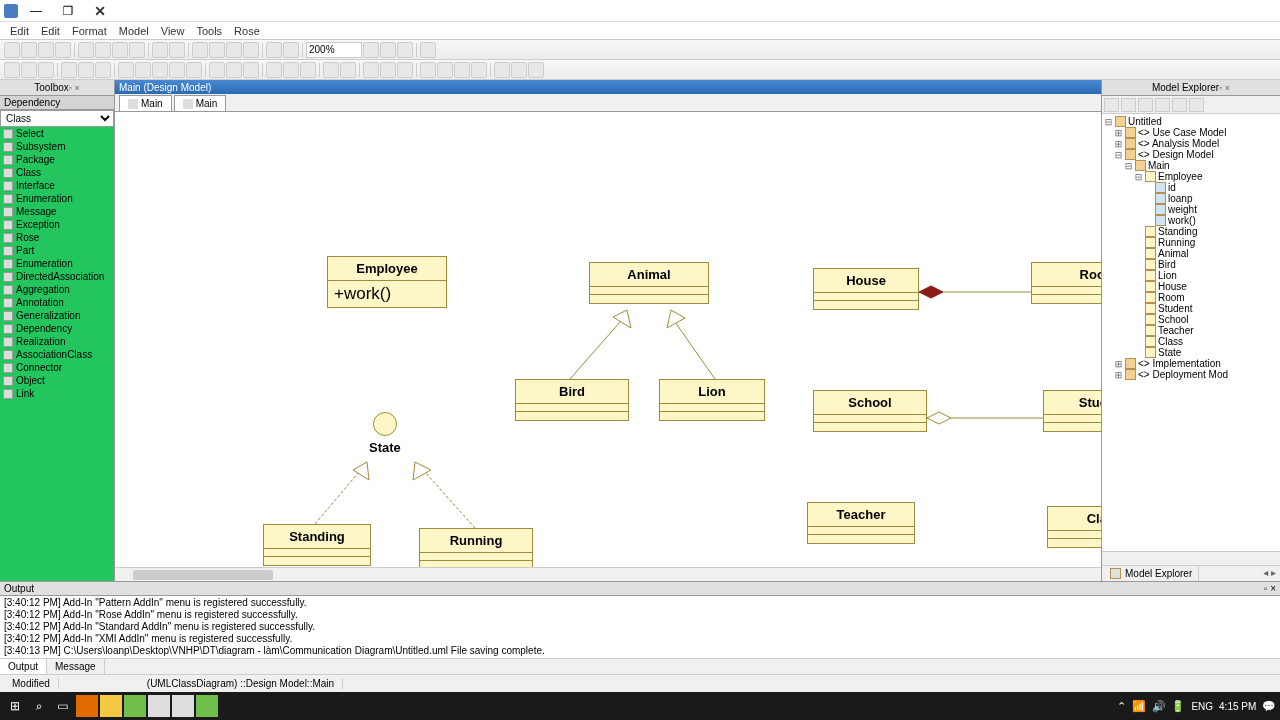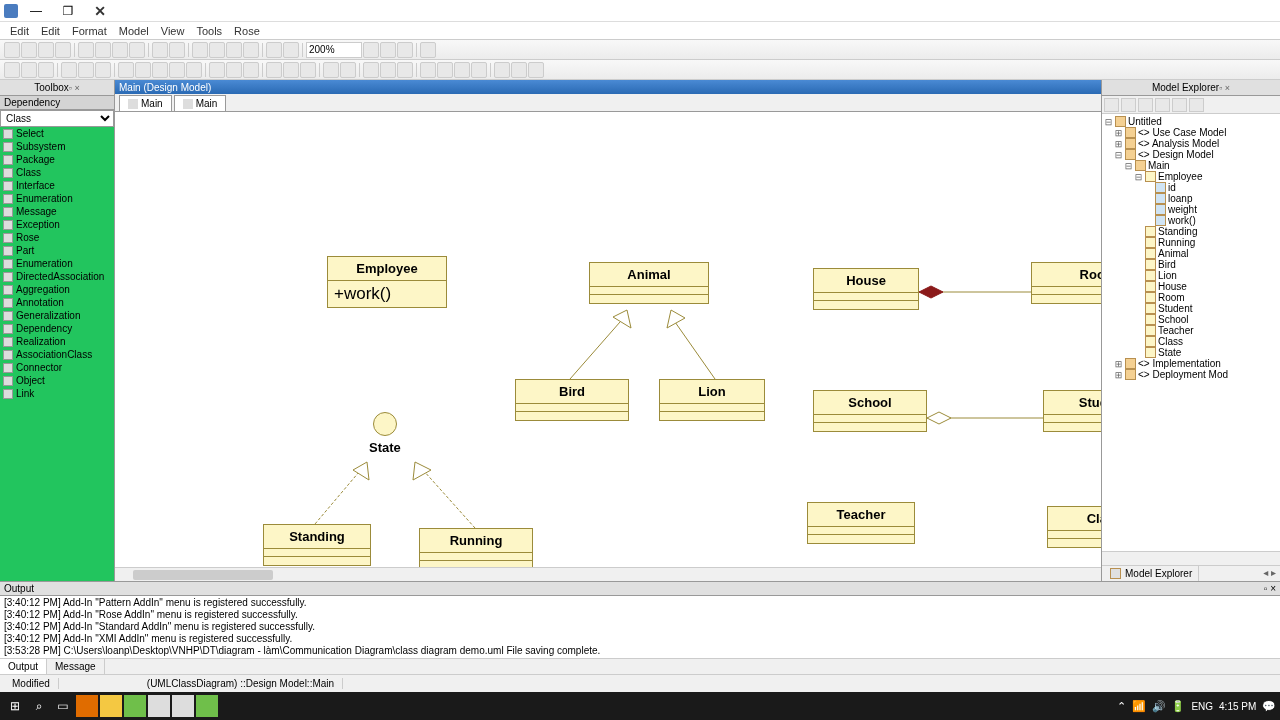--- a/index.html
+++ b/index.html
@@ -473,20 +473,21 @@
 <div class="output-panel">
   <div class="output-header">
     <span>Output</span>
     <span class="controls">▫ ×</span>
   </div>
   <div class="output-body" id="output-body">
       <div>[3:40:12 PM]  Add-In "Pattern AddIn" menu is registered successfully.</div>
       <div>[3:40:12 PM]  Add-In "Rose AddIn" menu is registered successfully.</div>
       <div>[3:40:12 PM]  Add-In "Standard AddIn" menu is registered successfully.</div>
       <div>[3:40:12 PM]  Add-In "XMI AddIn" menu is registered successfully.</div>
+      <div>[3:40:13 PM]  C:\Users\loanp\Desktop\VNHP\DT\diagram - làm\Communication Diagram\Untitled.uml File saving complete.</div>
       <div>[3:53:28 PM]  C:\Users\loanp\Desktop\VNHP\DT\diagram - làm\Communication Diagram\class diagram demo.uml File saving complete.</div>
     </div>
   <div class="output-tabs">
     <div class="output-tab active">
         <span>Output</span>
       </div>
     <div class="output-tab">
         <span>Message</span>
       </div>
   </div>

